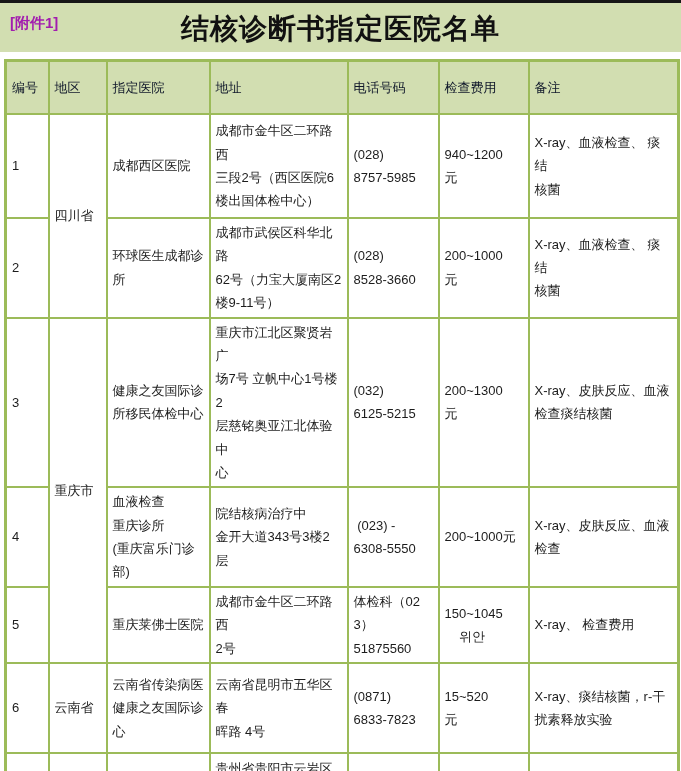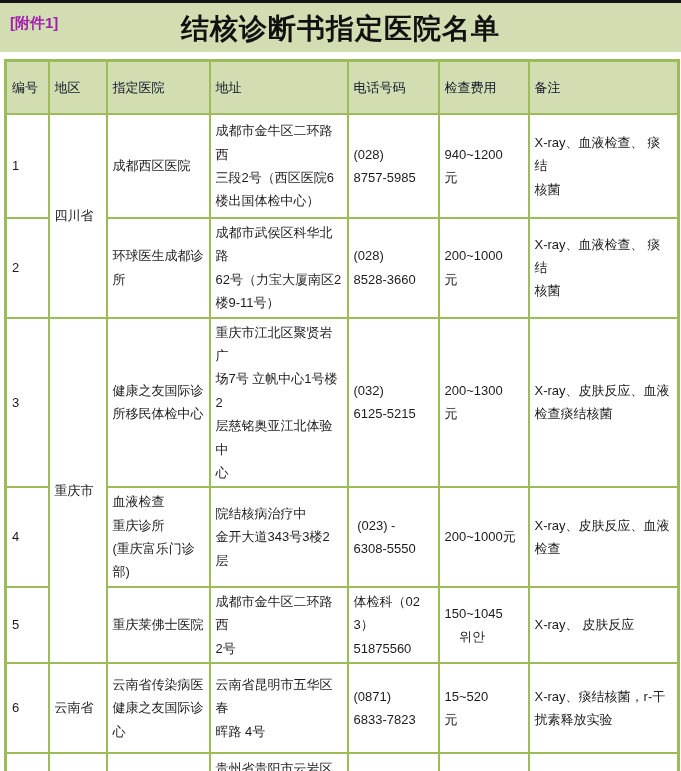--- a/index.html
+++ b/index.html
@@ -160,21 +160,21 @@
       </tr>
       <tr class="r5">
         <td class="cell-no">5</td>
         <td>重庆莱佛士医院</td>
         <td>成都市金牛区二环路西
 2号</td>
         <td>体检科（023）
 51875560</td>
         <td>150~1045
     위안</td>
-        <td>X-ray、 皮肤反应</td>
+        <td>X-ray、 检查费用</td>
       </tr>
       <tr class="r6">
         <td class="cell-no">6</td>
         <td>云南省</td>
         <td>云南省传染病医
 健康之友国际诊
 心</td>
         <td>云南省昆明市五华区春
 晖路 4号</td>
         <td>(0871)

